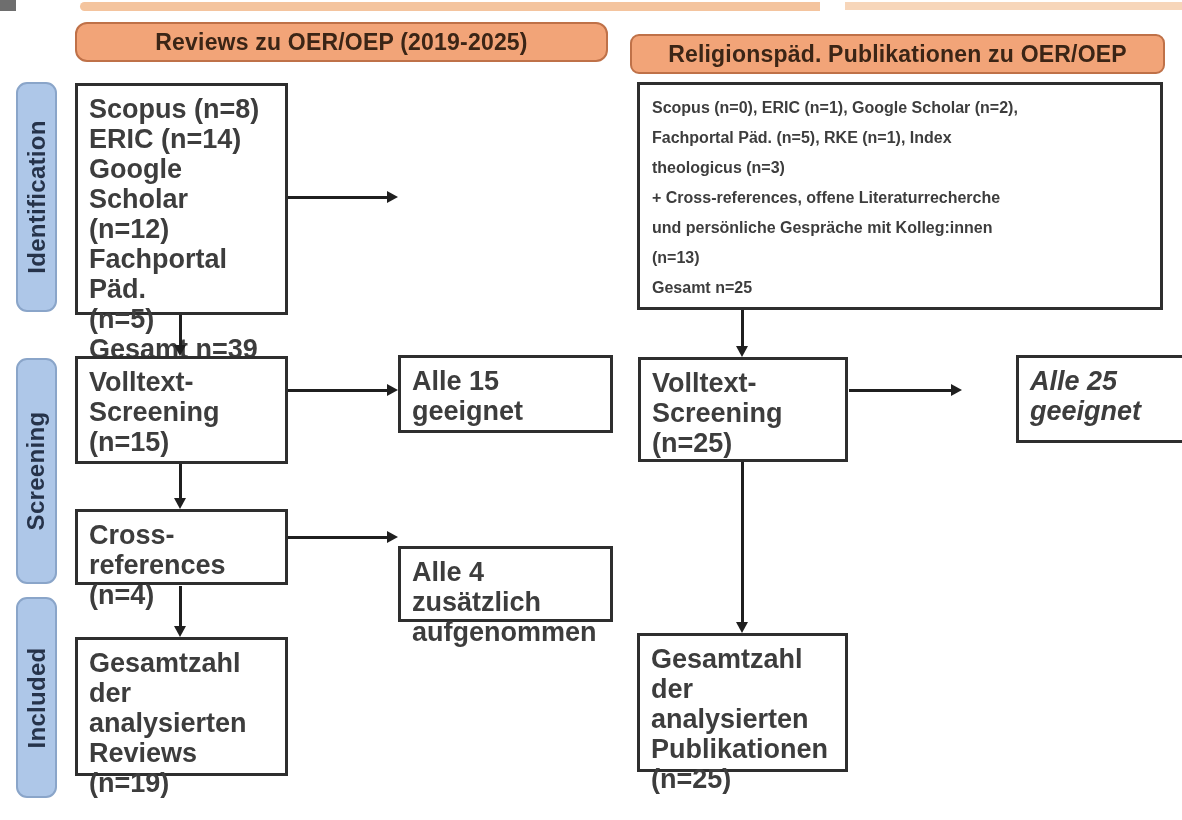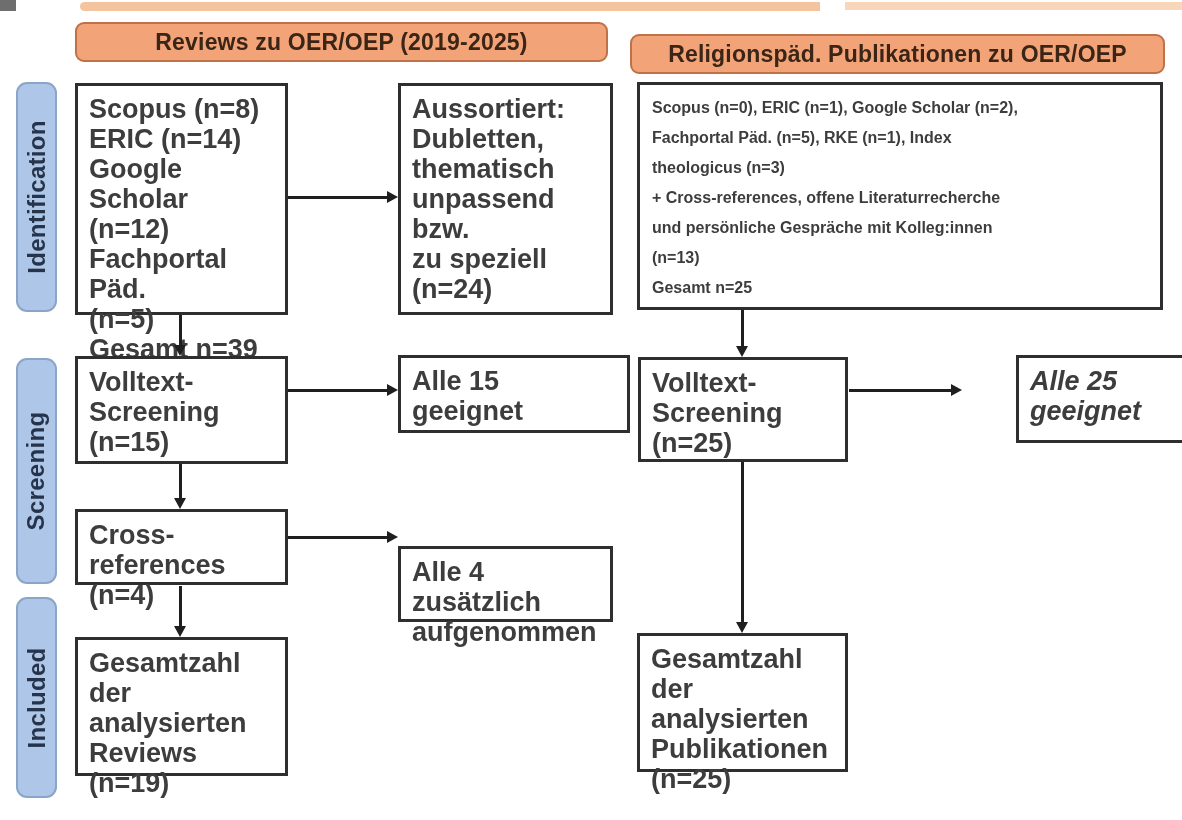--- a/index.html
+++ b/index.html
@@ -60,21 +60,21 @@
 </style>
 </head>
 <body>
 
 <div class="canvas">
 
   <div class="artifact-corner"></div>
   <div class="artifact-strip-l"></div>
   <div class="artifact-strip-r"></div>
 
-  <div class="col-header" style="left:75px;top:22px;width:533px;height:40px;">Reviews zu OER/OEP (2019-2025)</div>
+  <div class="col-header" style="left:75px;top:22px;width:533px;height:40px;border-radius:12px;">Reviews zu OER/OEP (2019-2025)</div>
   <div class="col-header" style="left:630px;top:34px;width:535px;height:40px;">Religionspäd. Publikationen zu OER/OEP</div>
 
   <div class="stage" style="left:16px;top:82px;width:41px;height:230px;">
     <span>Identification</span>
   </div>
   <div class="stage" style="left:16px;top:358px;width:41px;height:226px;">
     <span>Screening</span>
   </div>
   <div class="stage" style="left:16px;top:597px;width:41px;height:201px;">
     <span>Included</span>
@@ -82,34 +82,26 @@
 
   <div class="fbox" style="left:75px;top:83px;width:213px;height:232px;">
     <div class="txt">Scopus (n=8)
 ERIC (n=14)
 Google Scholar
 (n=12)
 Fachportal Päd.
 (n=5)
 Gesamt n=39</div>
   </div>
-  <div class="fbox" style="left:398px;top:83px;width:215px;height:232px;">
-    <div class="txt">Aussortiert:
-Dubletten,
-thematisch
-unpassend bzw.
-zu speziell
-(n=24)</div>
-  </div>
   <div class="fbox" style="left:75px;top:356px;width:213px;height:108px;">
     <div class="txt">Volltext-
 Screening
 (n=15)</div>
   </div>
-  <div class="fbox" style="left:398px;top:355px;width:232px;height:78px;">
+  <div class="fbox" style="left:398px;top:355px;width:215px;height:78px;">
     <div class="txt">Alle 15 geeignet</div>
   </div>
   <div class="fbox" style="left:75px;top:509px;width:213px;height:76px;">
     <div class="txt">Cross-references
 (n=4)</div>
   </div>
   <div class="fbox" style="left:398px;top:510px;width:215px;height:76px;margin-top:36px;">
     <div class="txt">Alle 4 zusätzlich
 aufgenommen</div>
   </div>

